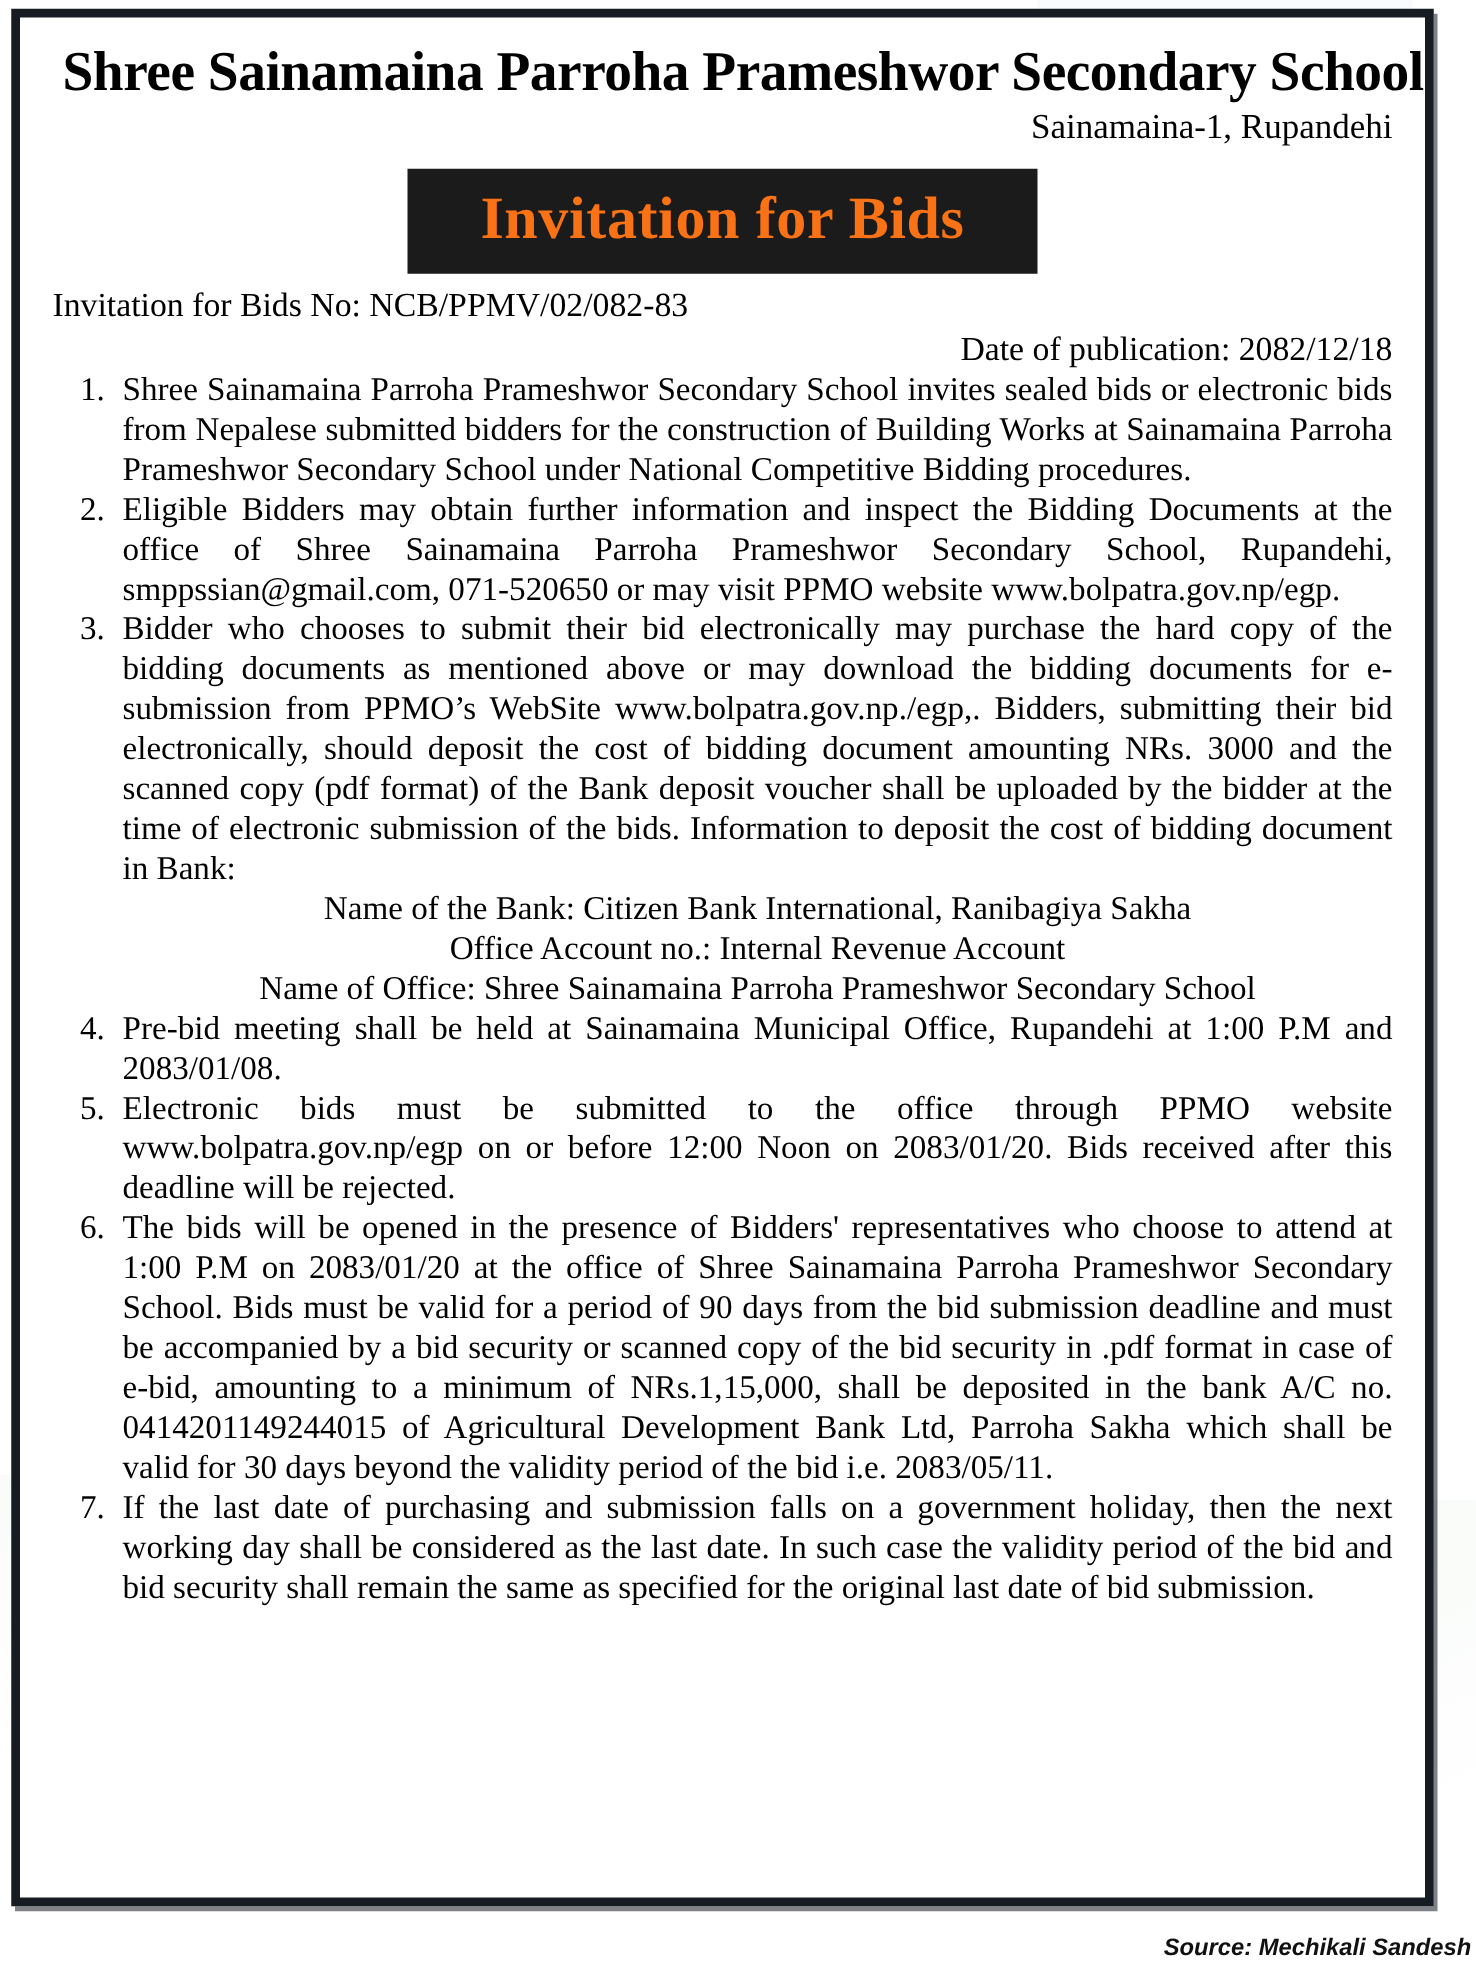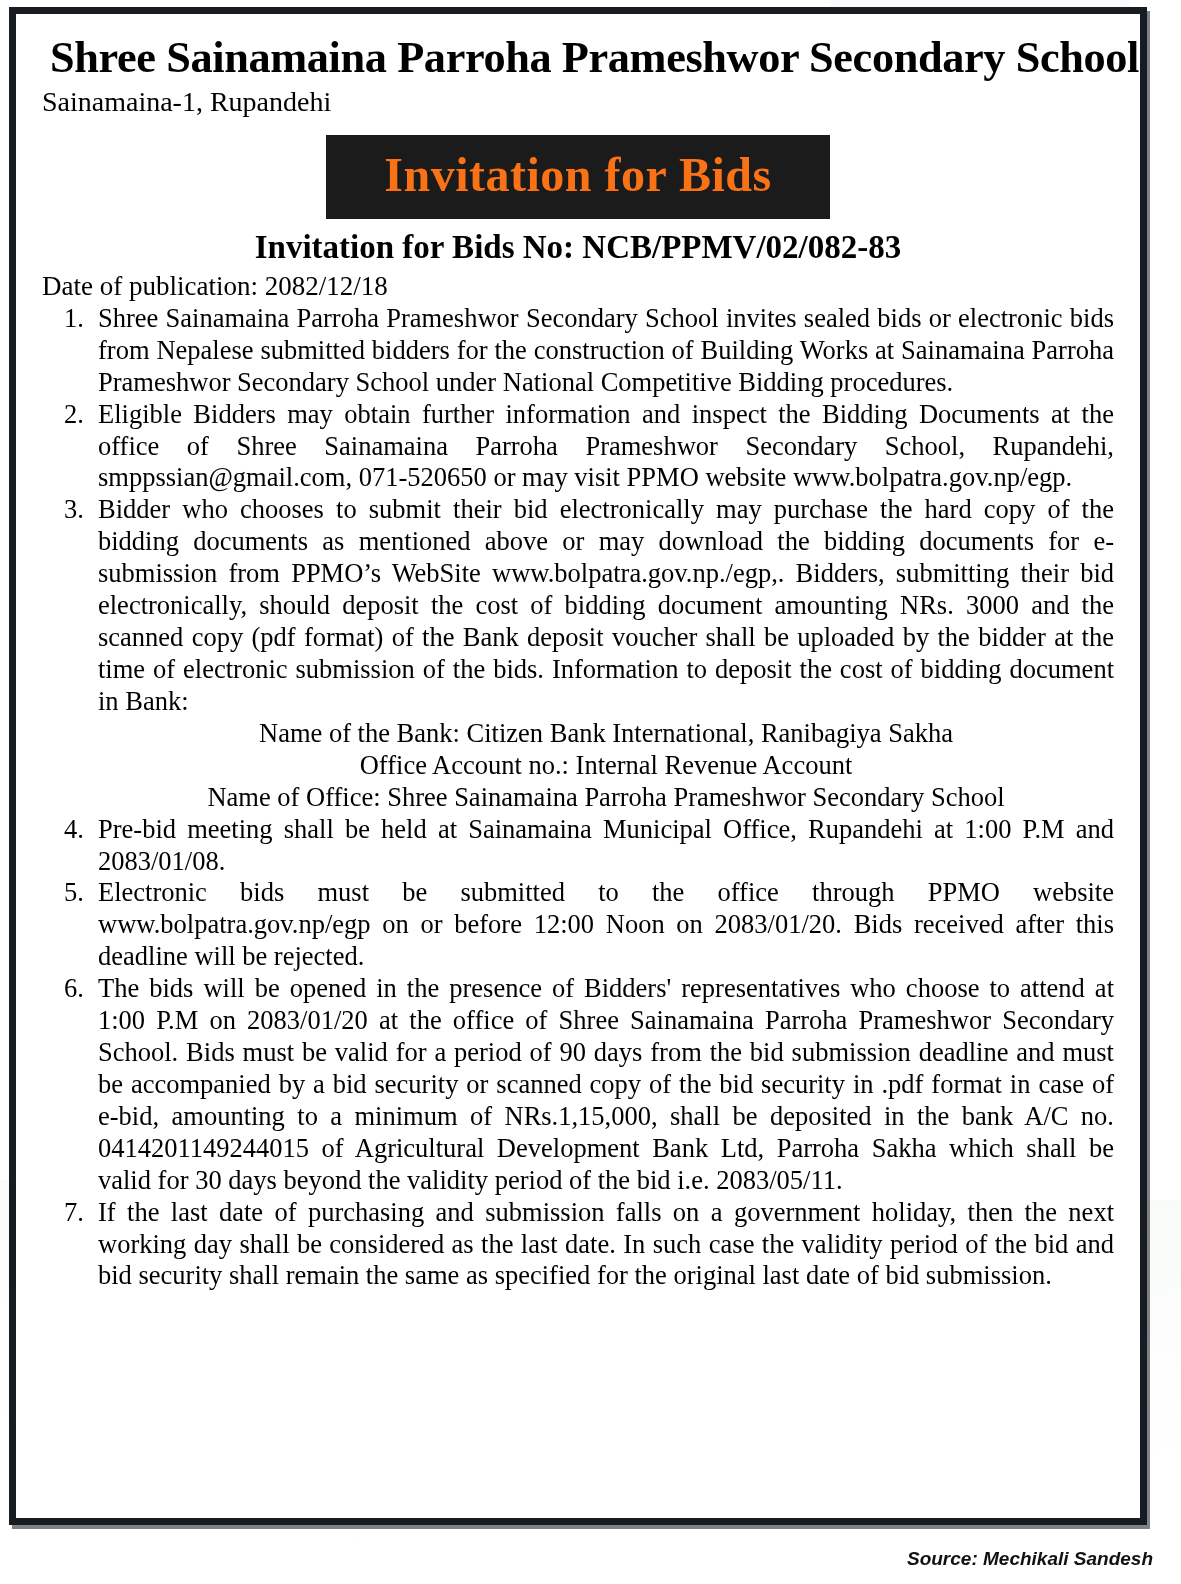--- a/index.html
+++ b/index.html
@@ -75,21 +75,21 @@
     text-align: center;
     font-weight: bold;
     font-size: 45px;
     line-height: 1.05;
     letter-spacing: -0.4px;
     white-space: nowrap;
     transform: scaleX(0.985);
     margin: 6px 0 2px 0;
   }
   .school-addr {
-    text-align: left;
+    text-align: right;
     font-size: 28px;
     line-height: 1.2;
     margin: 4px 0 0 0;
   }
 
   .banner-wrap {
     text-align: center;
     margin: 16px 0 10px 0;
   }
   .banner {
@@ -97,28 +97,27 @@
     background: #1b1b1b;
     color: #f97316;
     font-weight: bold;
     font-size: 48px;
     line-height: 1.0;
     padding: 16px 58px 20px 58px;
     letter-spacing: 0.5px;
   }
 
   .ifb-no {
-    text-align: center;
-    font-weight: bold;
-    font-size: 33px;
+    font-weight: normal;
+    font-size: 27px;
     line-height: 1.15;
     margin: 6px 0 4px 0;
   }
   .pub-date {
-    text-align: left;
+    text-align: right;
     font-size: 27px;
     line-height: 1.15;
     margin: 0 0 1px 0;
   }
 
   ol.items {
     list-style: none;
     margin: 0;
     padding: 0;
     font-size: 26.5px;
@@ -141,21 +140,21 @@
     text-justify: inter-word;
     margin: 0;
   }
   .plain {
     text-align: center;
     margin: 0;
   }
 
   .source {
     position: absolute;
-    right: 28px;
+    right: 4px;
     top: 1548px;
     font-style: italic;
     font-weight: bold;
     font-size: 19px;
     font-family: "Liberation Sans", "DejaVu Sans", sans-serif;
     color: #111111;
   }
 </style>
 </head>
 <body>

